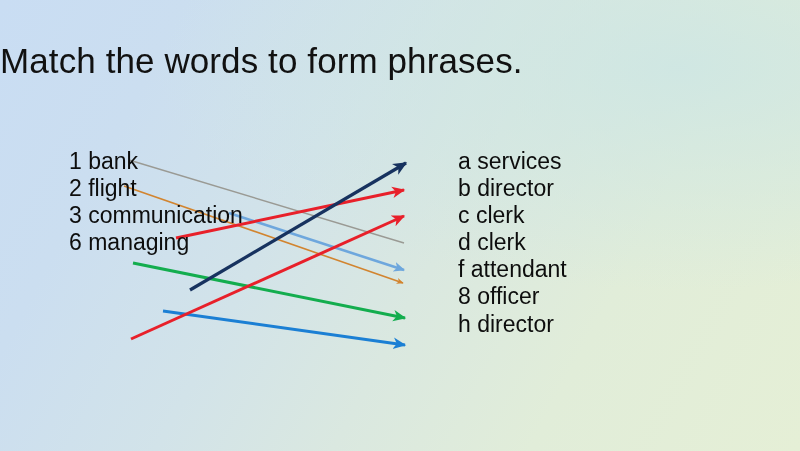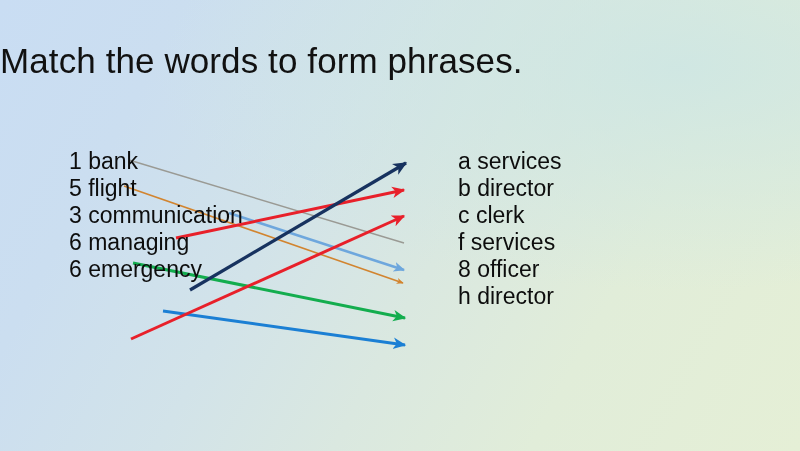--- a/index.html
+++ b/index.html
@@ -112,28 +112,28 @@
         <line x1="176" y1="238" x2="404" y2="190" stroke="#e8202a" stroke-width="3" stroke-linecap="butt" marker-end="url(#arrow-3)"></line>
         <line x1="133" y1="263" x2="405" y2="318" stroke="#13ad4e" stroke-width="3" stroke-linecap="butt" marker-end="url(#arrow-4)"></line>
         <line x1="190" y1="290" x2="406" y2="163" stroke="#17325f" stroke-width="3.2" stroke-linecap="butt" marker-end="url(#arrow-5)"></line>
         <line x1="163" y1="311" x2="405" y2="345" stroke="#1b7fd4" stroke-width="3" stroke-linecap="butt" marker-end="url(#arrow-6)"></line>
         <line x1="131" y1="339" x2="404" y2="216" stroke="#e8202a" stroke-width="3" stroke-linecap="butt" marker-end="url(#arrow-7)"></line>
       </g>
   </svg>
 
   <div class="col col-left">
     <div class="item">1 bank</div>
-    <div class="item">5 flight</div>
+    <div class="item">2 flight</div>
     <div class="item">3 communication</div>
     <div class="item">6 managing</div>
-    <div class="item">6 emergency</div>
   </div>
 
   <div class="col col-right">
     <div class="item">a services</div>
     <div class="item">b director</div>
     <div class="item">c clerk</div>
-    <div class="item">f services</div>
+    <div class="item">d clerk</div>
+    <div class="item">f attendant</div>
     <div class="item">8 officer</div>
     <div class="item">h director</div>
   </div>
 
 </div>
 
 </body></html>

